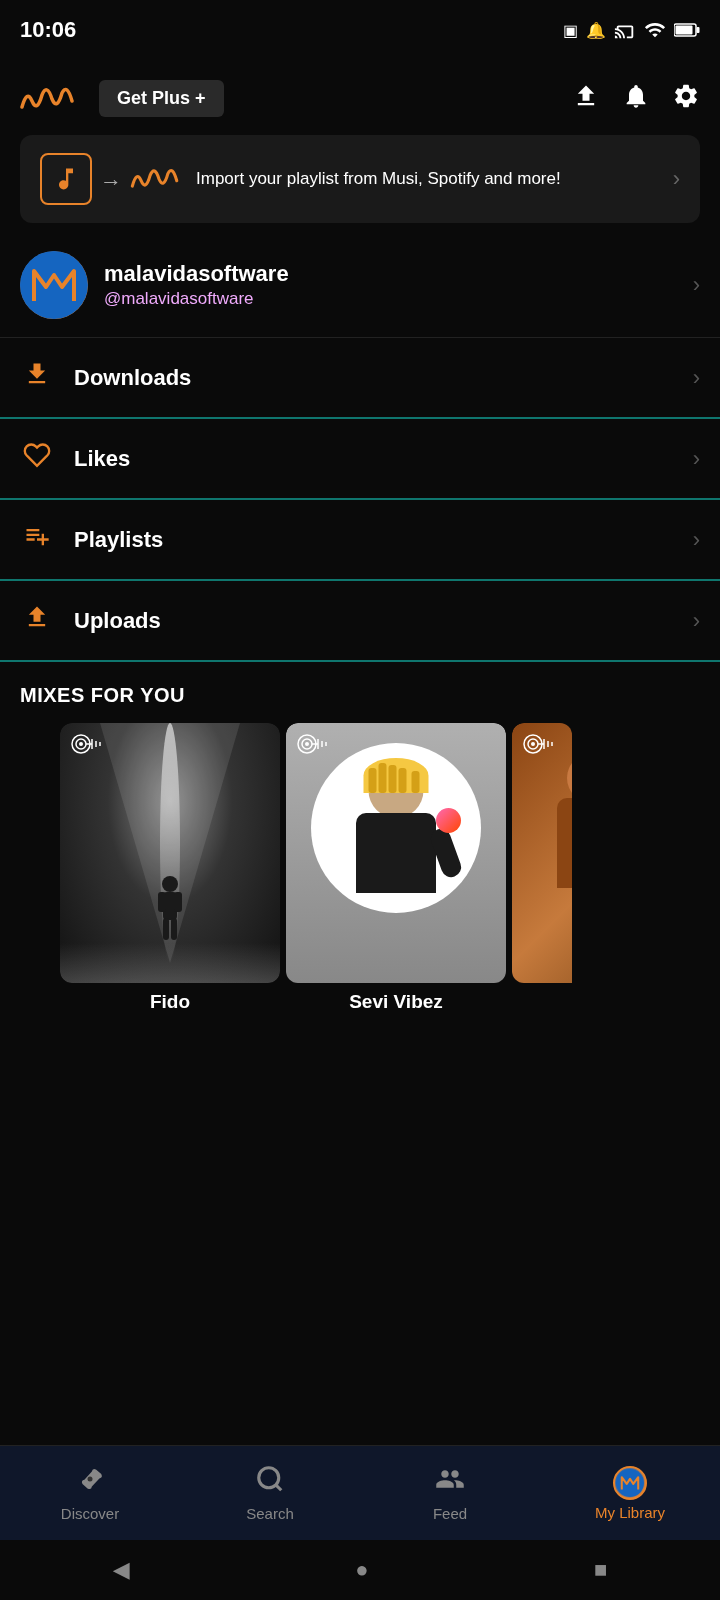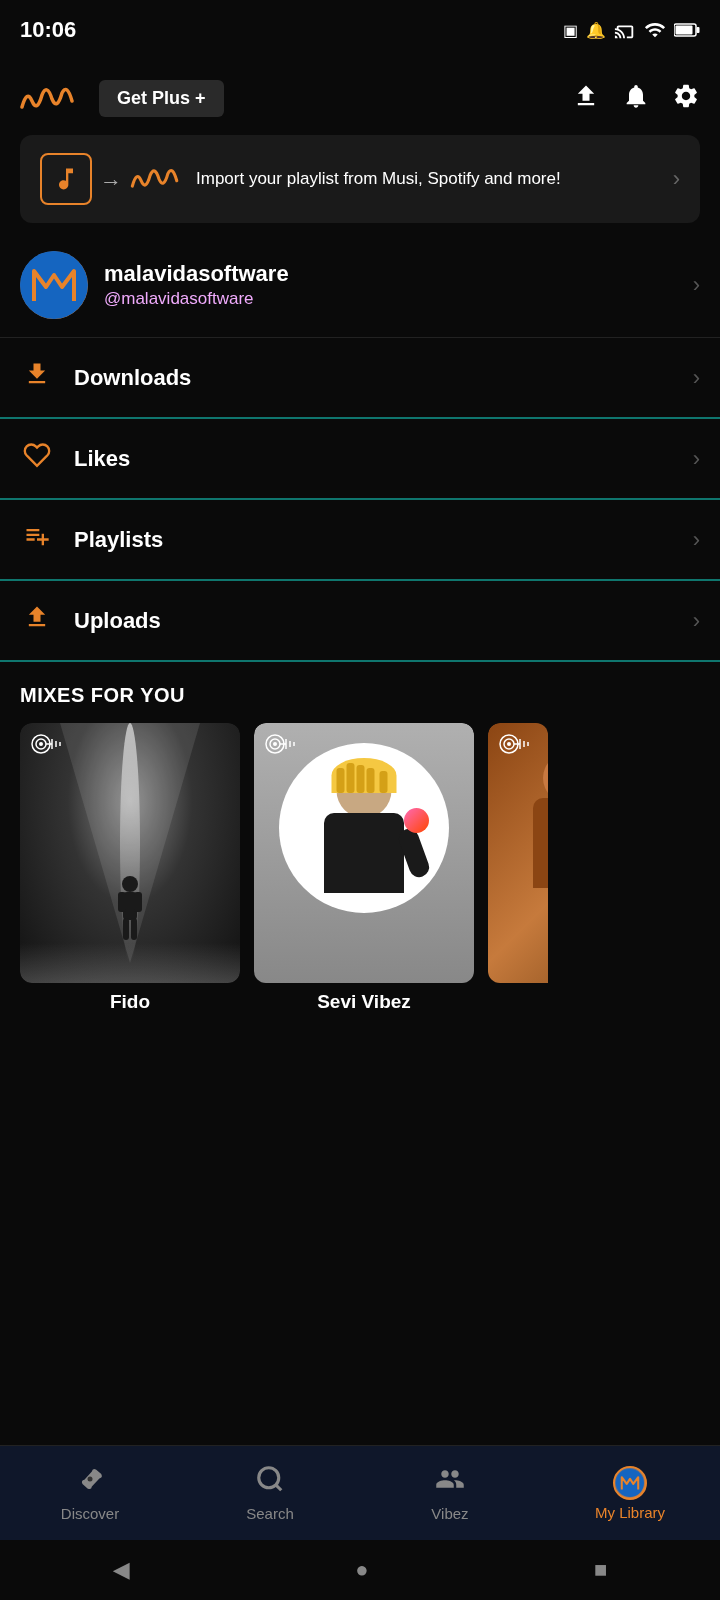--- a/index.html
+++ b/index.html
@@ -173,22 +173,23 @@
     }
     .mixes-title {
       font-size: 20px;
       font-weight: 900;
       color: #fff;
       letter-spacing: 0.5px;
       margin-bottom: 16px;
     }
     .mixes-scroll {
       display: flex;
-      gap: 14px;
+      gap: 6px;
       overflow: hidden;
+      margin-left: 40px;
     }
     .mix-card {
       width: 220px;
       flex-shrink: 0;
       position: relative;
       border-radius: 12px;
       overflow: hidden;
       cursor: pointer;
     }
     .mix-card-img {
@@ -553,21 +554,21 @@
     </span>
     <span class="nav-tab-label">Search</span>
   </div>
 
   <div class="nav-tab">
     <span class="nav-tab-icon">
       <svg width="30" height="30" viewBox="0 0 24 24" fill="#888">
         <path d="M16 11c1.66 0 2.99-1.34 2.99-3S17.66 5 16 5c-1.66 0-3 1.34-3 3s1.34 3 3 3zm-8 0c1.66 0 2.99-1.34 2.99-3S9.66 5 8 5C6.34 5 5 6.34 5 8s1.34 3 3 3zm0 2c-2.33 0-7 1.17-7 3.5V19h14v-2.5c0-2.33-4.67-3.5-7-3.5zm8 0c-.29 0-.62.02-.97.05 1.16.84 1.97 1.97 1.97 3.45V19h6v-2.5c0-2.33-4.67-3.5-7-3.5z"></path>
       </svg>
     </span>
-    <span class="nav-tab-label">Vibez</span>
+    <span class="nav-tab-label">Feed</span>
   </div>
 
   <div class="nav-tab">
     <div class="my-library-icon">
       <svg width="28" height="28" viewBox="0 0 68 68">
         <circle cx="34" cy="34" r="34" fill="#1565c0"></circle>
         <path d="M14 50 L14 20 L26 36 L34 24 L42 36 L54 20 L54 50" fill="none" stroke="#e8832a" stroke-width="5" stroke-linejoin="round"></path>
       </svg>
     </div>
     <span class="nav-tab-label active">My Library</span>

